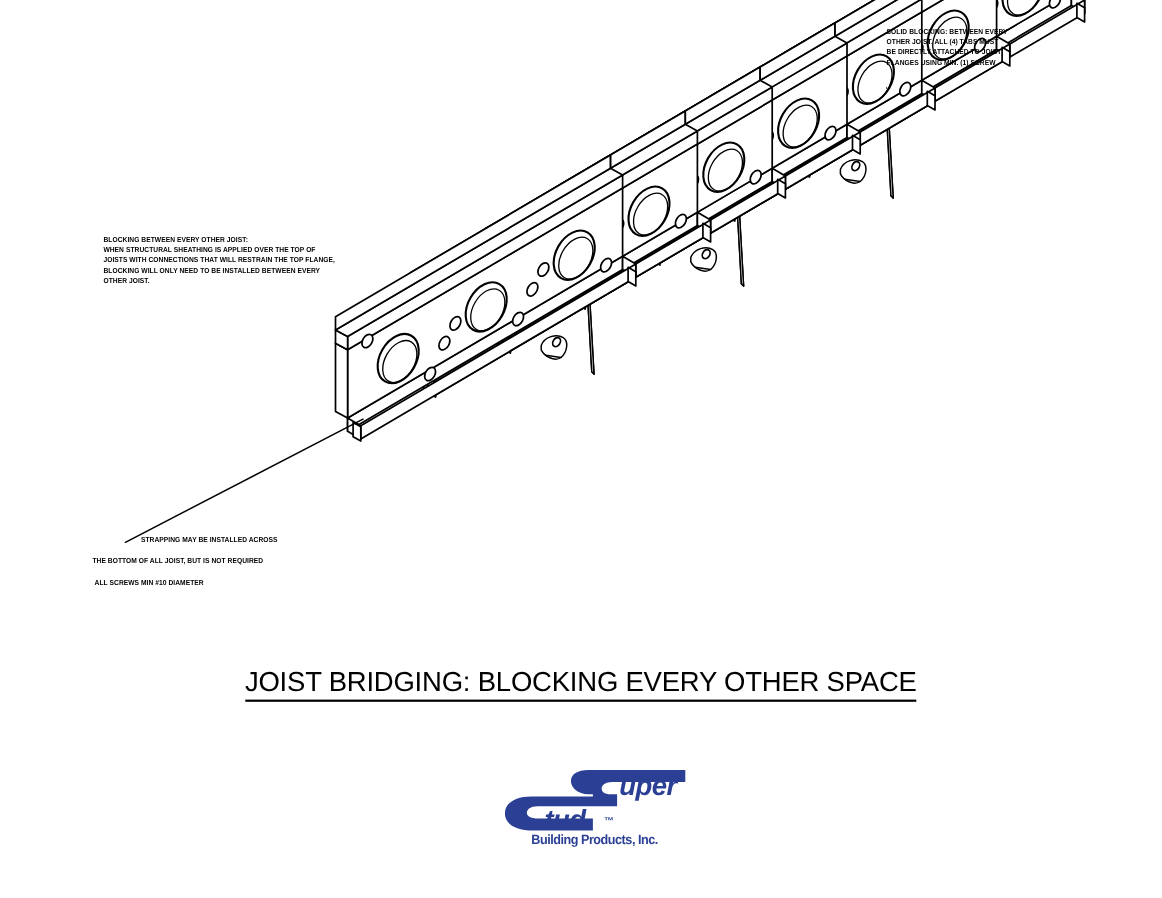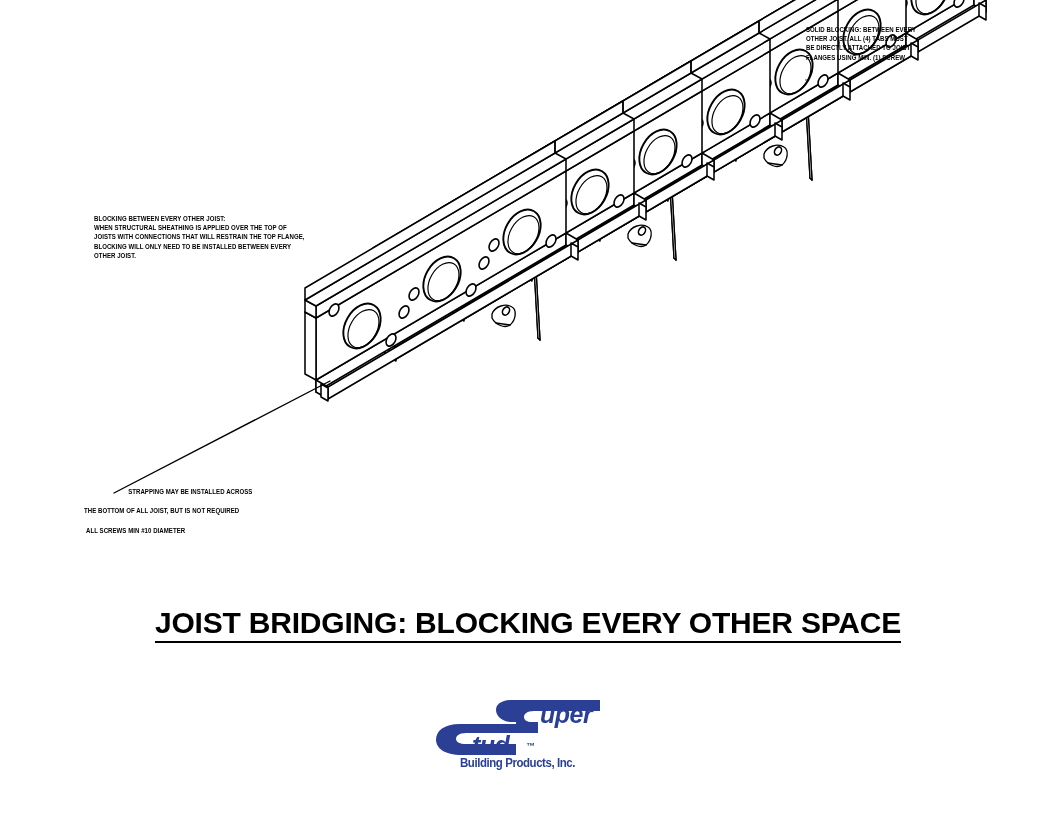--- a/index.html
+++ b/index.html
@@ -62,34 +62,34 @@
   }
 
   
   #drawing-title {
     position: absolute;
     left: 0;
     top: 606px;
     width: 1056px;
     text-align: center;
     font-family: "Liberation Sans", sans-serif;
-    font-size: 30px;
-    font-weight: 700;
+    font-size: 25px;
+    font-weight: 400;
     letter-spacing: -0.2px;
     color: #000000;
   }
   #drawing-title span {
     border-bottom: 2.4px solid #000;
     padding-bottom: 2px;
   }
 
   
   #logo-block {
     position: absolute;
-    left: 430px;
+    left: 453px;
     top: 697px;
     width: 175px;
     height: 82px;
   }
   #logo-tagline {
     position: absolute;
     left: 0px;
     top: 59px;
     width: 175px;
     text-align: center;

